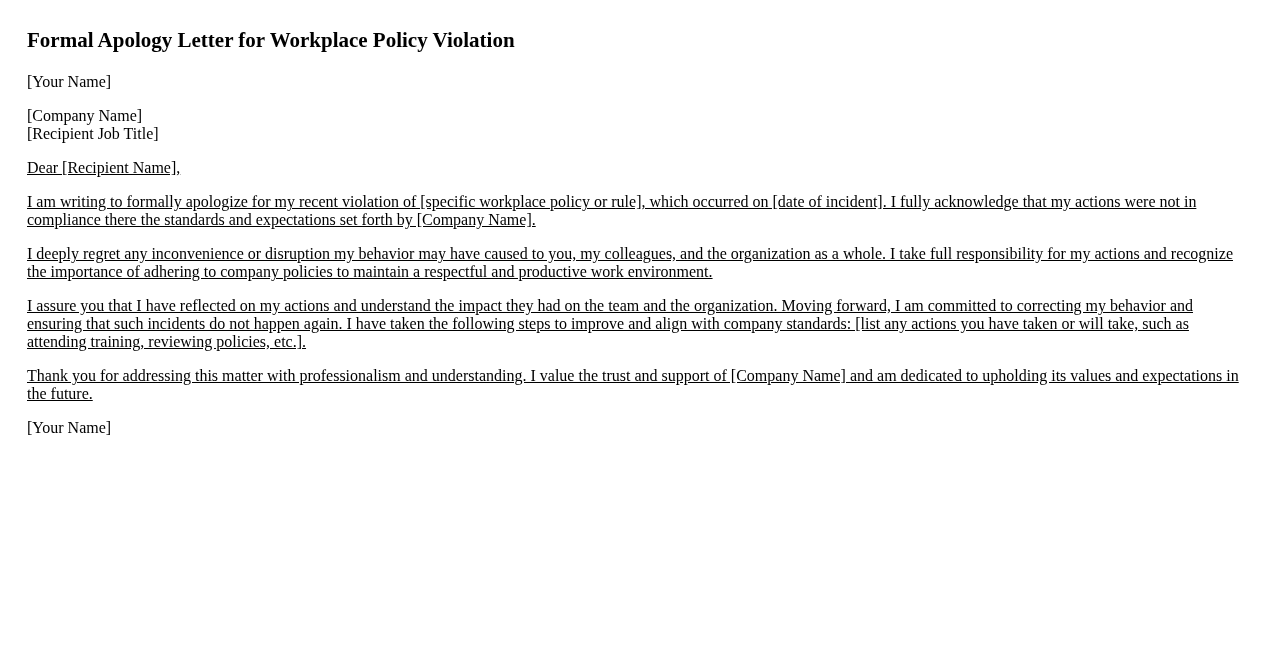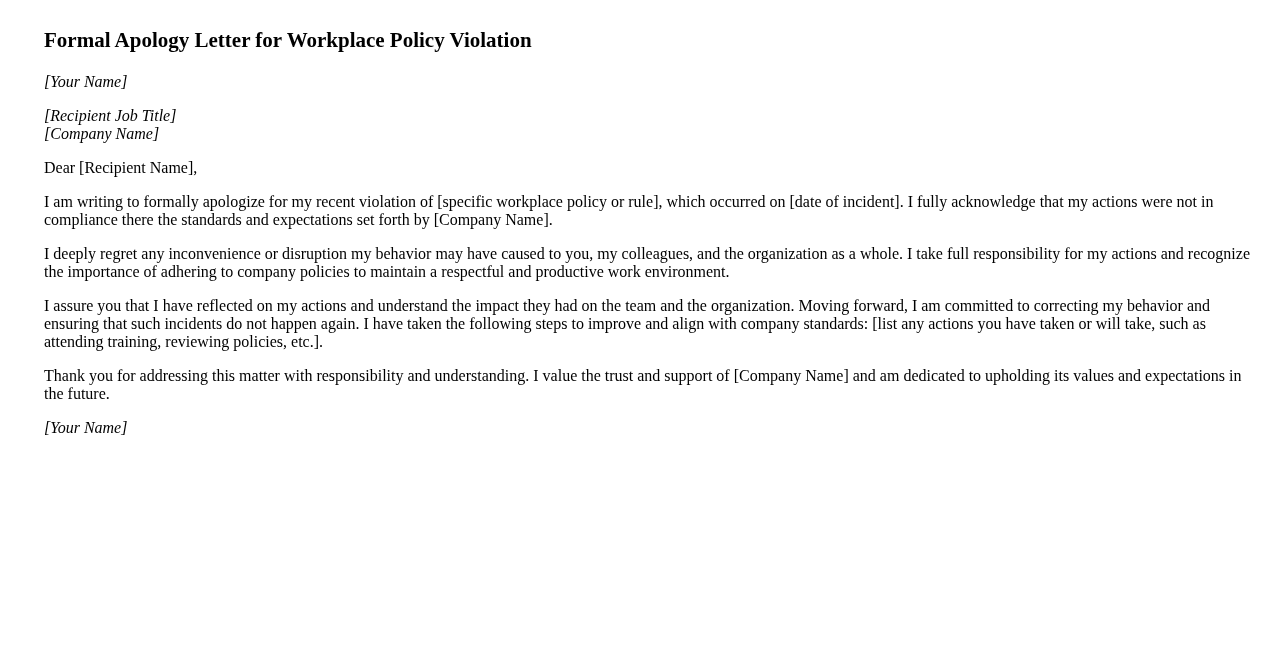--- a/index.html
+++ b/index.html
@@ -4,65 +4,65 @@
 <style>
   html, body {
     margin: 0;
     padding: 0;
     background: #ffffff;
   }
   .page {
     width: 1278px;
     height: 650px;
     box-sizing: border-box;
-    padding: 28px 28px 0 44px;
+    padding: 28px 28px 0 27px;
     overflow: hidden;
     background: #ffffff;
     color: #000000;
     font-family: "Liberation Serif", "DejaVu Serif", serif;
     font-size: 16px;
     line-height: 18px;
   }
   .doc-title {
     font-size: 21px;
     line-height: 24px;
     font-weight: bold;
     margin: 0 0 21px 0;
   }
   .block {
     margin: 16px 0;
   }
   .block .line {
     display: block;
-    font-style: italic;
   }
   p.para {
     margin: 16px 0;
+    text-decoration: underline;
   }
 </style>
 </head>
 <body>
 
 <div class="page">
 
   <h1 class="doc-title">Formal Apology Letter for Workplace Policy Violation</h1>
 
   <div class="block">
     <span class="line">[Your Name]</span>
   </div>
 
   <div class="block">
+    <span class="line">[Company Name]</span>
     <span class="line">[Recipient Job Title]</span>
-    <span class="line">[Company Name]</span>
   </div>
 
   <p class="para">Dear [Recipient Name],</p>
 
   <p class="para">I am writing to formally apologize for my recent violation of [specific workplace policy or rule], which occurred on [date of incident]. I fully acknowledge that my actions were not in compliance there the standards and expectations set forth by [Company Name].</p>
   <p class="para">I deeply regret any inconvenience or disruption my behavior may have caused to you, my colleagues, and the organization as a whole. I take full responsibility for my actions and recognize the importance of adhering to company policies to maintain a respectful and productive work environment.</p>
   <p class="para">I assure you that I have reflected on my actions and understand the impact they had on the team and the organization. Moving forward, I am committed to correcting my behavior and ensuring that such incidents do not happen again. I have taken the following steps to improve and align with company standards: [list any actions you have taken or will take, such as attending training, reviewing policies, etc.].</p>
-  <p class="para">Thank you for addressing this matter with responsibility and understanding. I value the trust and support of [Company Name] and am dedicated to upholding its values and expectations in the future.</p>
+  <p class="para">Thank you for addressing this matter with professionalism and understanding. I value the trust and support of [Company Name] and am dedicated to upholding its values and expectations in the future.</p>
 
   <div class="block">
     <span class="line">[Your Name]</span>
   </div>
 
 </div>
 
 </body></html>

